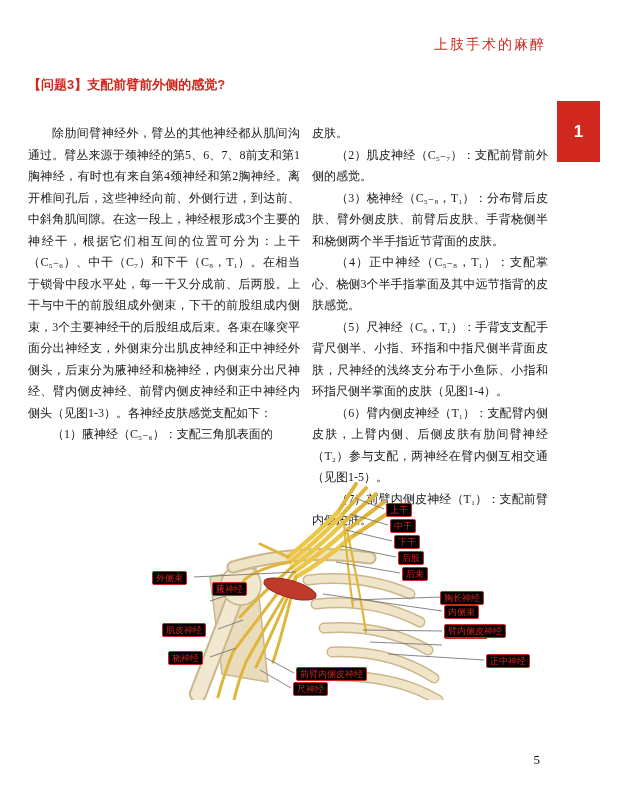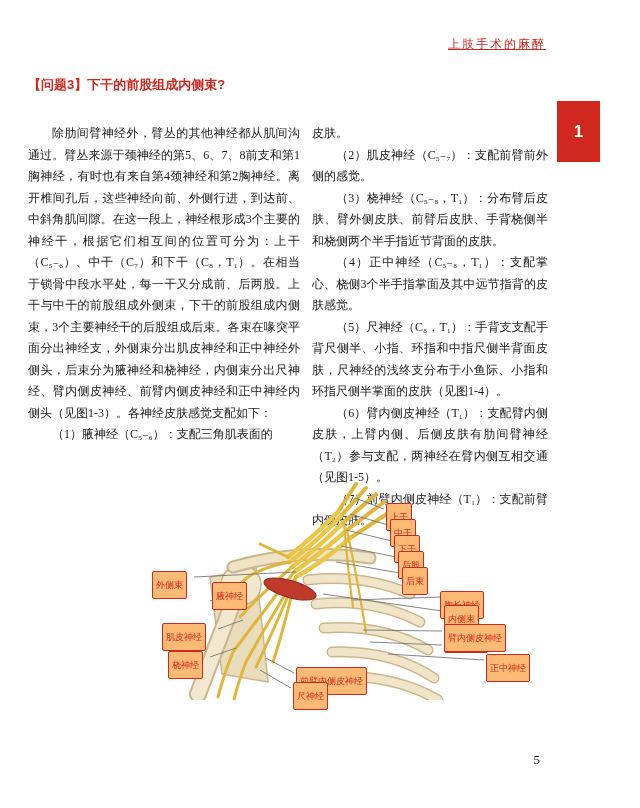--- a/index.html
+++ b/index.html
@@ -6,24 +6,23 @@
   html,body { width:640px; height:808px; }
   body {
     background:#ffffff;
     font-family:"Liberation Serif","DejaVu Serif",serif;
     color:#111;
     position:relative;
     overflow:hidden;
   }
   .page-header {
     position:absolute; top:36px; right:94px;
-    font-size:12px; letter-spacing:2px;
+    font-size:14px; letter-spacing:2px;
     color:#d0281e;
     font-family:"Liberation Sans","DejaVu Sans",sans-serif;
-    text-decoration:underline;
   }
   .chapter-tab {
     position:absolute; top:101px; right:40px;
     width:43px; height:61px;
     background:#d0281e; color:#fff;
     display:flex; align-items:center; justify-content:center;
     font-family:"Liberation Sans","DejaVu Sans",sans-serif;
     font-size:17px; font-weight:bold;
   }
   .content {
@@ -42,22 +41,22 @@
   .figure {
     position:absolute; left:148px; top:482px; width:400px;
   }
   .figure-art { position:relative; width:400px; height:218px; }
   .figure-art svg { position:absolute; left:0; top:0; }
   .fig-label {
     position:absolute;
     font-size:9px; line-height:12px;
     color:#d0281e;
     border:1px solid #d0281e;
-    background:#fdba74;
-    padding:7px 3px;
+    background:#000000;
+    padding:0 3px;
     white-space:nowrap;
     border-radius:2px;
     font-family:Liberation Serif, serif;
   }
   .figure-caption {
     margin-top:10px; width:240px;
     text-align:center; font-weight:bold; font-size:11.5px;
     font-family:"Liberation Sans","DejaVu Sans",sans-serif;
     color:#111;
   }
@@ -67,21 +66,21 @@
   }
 </style>
 </head>
 <body>
 
 <div class="page-header">上肢手术的麻醉</div>
 
 <div class="chapter-tab">1</div>
 
 <div class="content">
-  <div class="article-title">【问题3】下干的前股组成内侧束?</div>
+  <div class="article-title">【问题3】支配前臂前外侧的感觉?</div>
   <div class="columns">
     <div class="col col-left">
       <p class="para indent">除肋间臂神经外，臂丛的其他神经都从肌间沟通过。臂丛来源于颈神经的第5、6、7、8前支和第1胸神经，有时也有来自第4颈神经和第2胸神经。离开椎间孔后，这些神经向前、外侧行进，到达前、中斜角肌间隙。在这一段上，神经根形成3个主要的神经干，根据它们相互间的位置可分为：上干（C₅₋₆）、中干（C₇）和下干（C₈，T₁）。在相当于锁骨中段水平处，每一干又分成前、后两股。上干与中干的前股组成外侧束，下干的前股组成内侧束，3个主要神经干的后股组成后束。各束在喙突平面分出神经支，外侧束分出肌皮神经和正中神经外侧头，后束分为腋神经和桡神经，内侧束分出尺神经、臂内侧皮神经、前臂内侧皮神经和正中神经内侧头（见图1-3）。各神经皮肤感觉支配如下：</p>
       <p class="para indent">（1）腋神经（C₅₋₆）：支配三角肌表面的</p>
     </div>
     <div class="col col-right">
       <p class="para">皮肤。</p>
       <p class="para indent">（2）肌皮神经（C₅₋₇）：支配前臂前外侧的感觉。</p>
       <p class="para indent">（3）桡神经（C₅₋₈，T₁）：分布臂后皮肤、臂外侧皮肤、前臂后皮肤、手背桡侧半和桡侧两个半手指近节背面的皮肤。</p>
       <p class="para indent">（4）正中神经（C₅₋₈，T₁）：支配掌心、桡侧3个半手指掌面及其中远节指背的皮肤感觉。</p>

